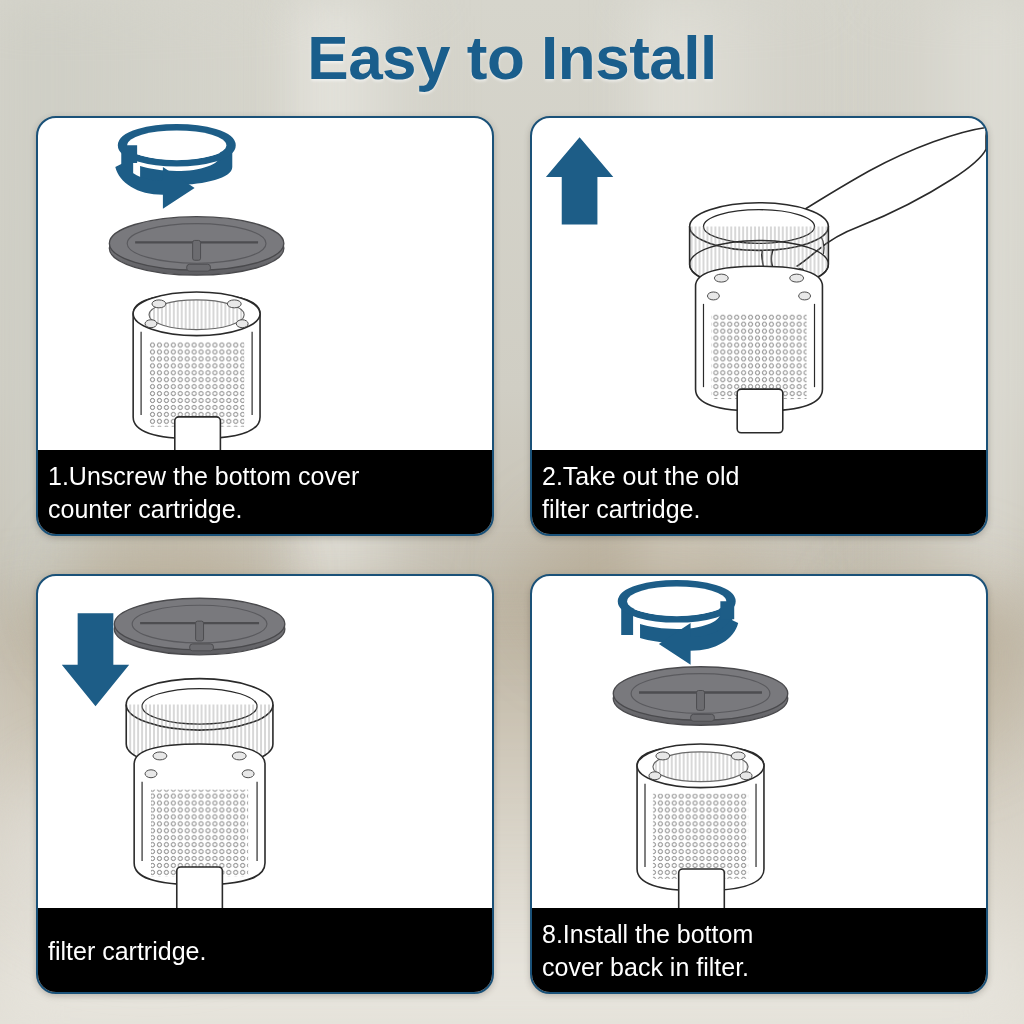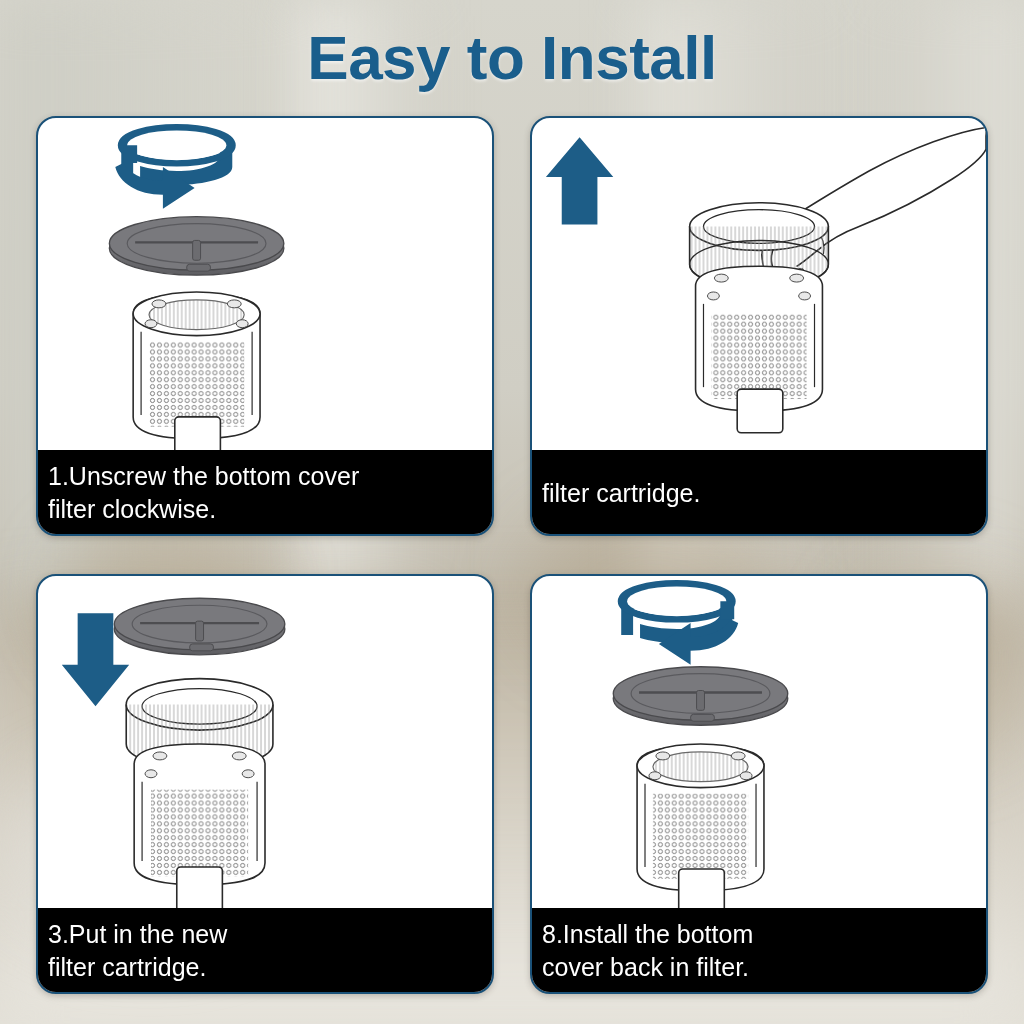--- a/index.html
+++ b/index.html
@@ -208,21 +208,21 @@
             <ellipse cx="206" cy="206" rx="6" ry="4" fill="#e8e8e8" stroke="#4a4a4a" stroke-width="1"></ellipse>
             <path d="M104 214 L104 298" stroke="#2a2a2a" stroke-width="1.2"></path>
             <path d="M216 214 L216 298" stroke="#2a2a2a" stroke-width="1.2"></path>
           </g>
           <rect x="112" y="224" width="96" height="86" fill="url(#dots1)"></rect>
           <rect x="138" y="300" width="46" height="44" rx="4" fill="#ffffff" stroke="#2a2a2a" stroke-width="1.6"></rect>
         </svg>
       </div>
       <div class="caption">
         <span class="l1">1.Unscrew the bottom cover</span>
-        <span class="l2">filter clockwise.</span>
+        <span class="l2">counter cartridge.</span>
       </div>
     </div>
 
     <div class="card">
       <div class="illus">
         <svg viewBox="0 0 458 344" xmlns="http://www.w3.org/2000/svg">
           <defs>
             <pattern id="dots2" width="7" height="7" patternUnits="userSpaceOnUse">
               <circle cx="3.5" cy="3.5" r="2.1" fill="none" stroke="#6f6f6f" stroke-width="0.9"></circle>
             </pattern>
@@ -263,20 +263,21 @@
             <ellipse cx="183" cy="178" rx="6" ry="4" fill="#e8e8e8" stroke="#4a4a4a" stroke-width="1"></ellipse>
             <ellipse cx="275" cy="178" rx="6" ry="4" fill="#e8e8e8" stroke="#4a4a4a" stroke-width="1"></ellipse>
             <path d="M173 186 L173 270" stroke-width="1.2"></path>
             <path d="M285 186 L285 270" stroke-width="1.2"></path>
           </g>
           <rect x="181" y="196" width="96" height="86" fill="url(#dots2)"></rect>
           <rect x="207" y="272" width="46" height="44" rx="4" fill="#ffffff" stroke="#2a2a2a" stroke-width="1.6"></rect>
         </svg>
       </div>
       <div class="caption">
+        <span class="l1">2.Take out the old</span>
         <span class="l2">filter cartridge.</span>
       </div>
     </div>
 
     <div class="card">
       <div class="illus">
         <svg viewBox="0 0 458 344" xmlns="http://www.w3.org/2000/svg">
           <defs>
             <linearGradient id="covG3" x1="0" y1="0" x2="0" y2="1">
               <stop offset="0" stop-color="#8d8d91"></stop>
@@ -317,21 +318,20 @@
             <ellipse cx="114" cy="198" rx="6" ry="4" fill="#e8e8e8" stroke="#4a4a4a" stroke-width="1"></ellipse>
             <ellipse cx="212" cy="198" rx="6" ry="4" fill="#e8e8e8" stroke="#4a4a4a" stroke-width="1"></ellipse>
             <path d="M105 206 L105 286" stroke-width="1.2"></path>
             <path d="M221 206 L221 286" stroke-width="1.2"></path>
           </g>
           <rect x="114" y="214" width="98" height="88" fill="url(#dots3)"></rect>
           <rect x="140" y="292" width="46" height="48" rx="4" fill="#ffffff" stroke="#2a2a2a" stroke-width="1.6"></rect>
         </svg>
       </div>
       <div class="caption">
-        <span class="l1">3.Put in the new</span>
         <span class="l2">filter cartridge.</span>
       </div>
     </div>
 
     <div class="card">
       <div class="illus">
         <svg viewBox="0 0 458 344" xmlns="http://www.w3.org/2000/svg">
           <defs>
             <linearGradient id="covG4" x1="0" y1="0" x2="0" y2="1">
               <stop offset="0" stop-color="#8d8d91"></stop>

